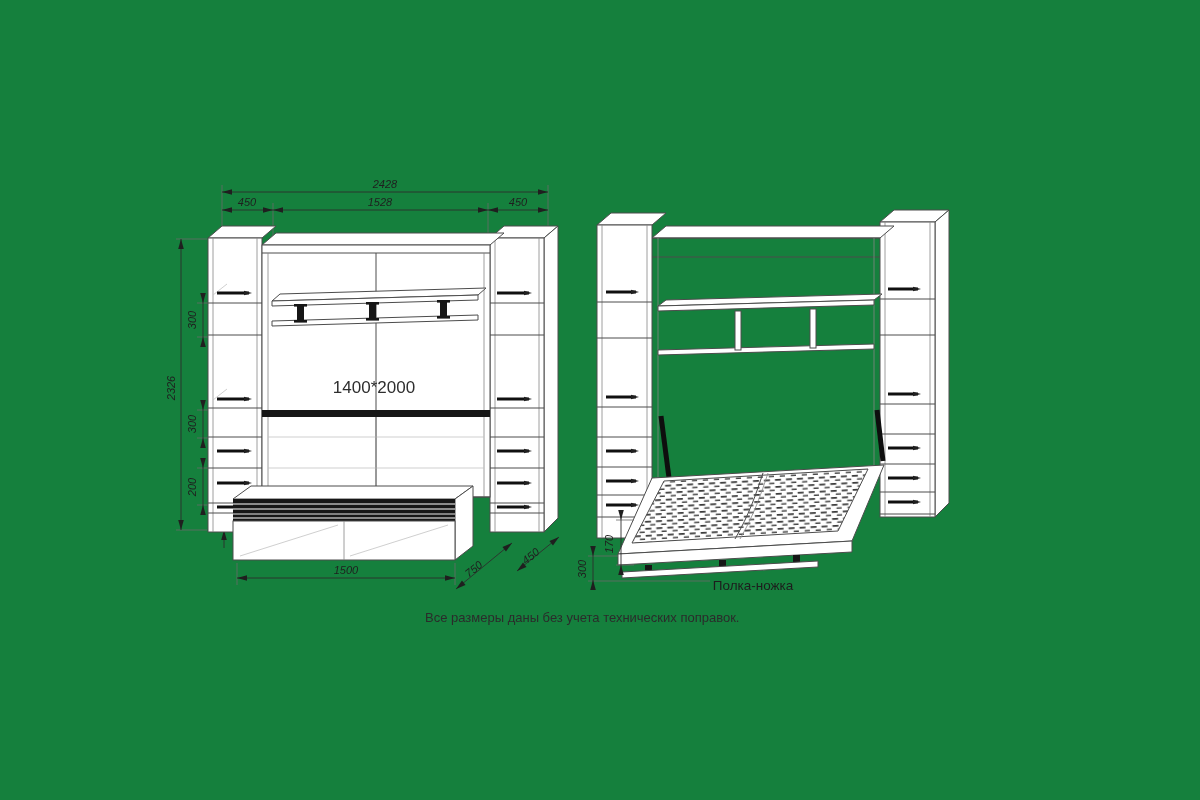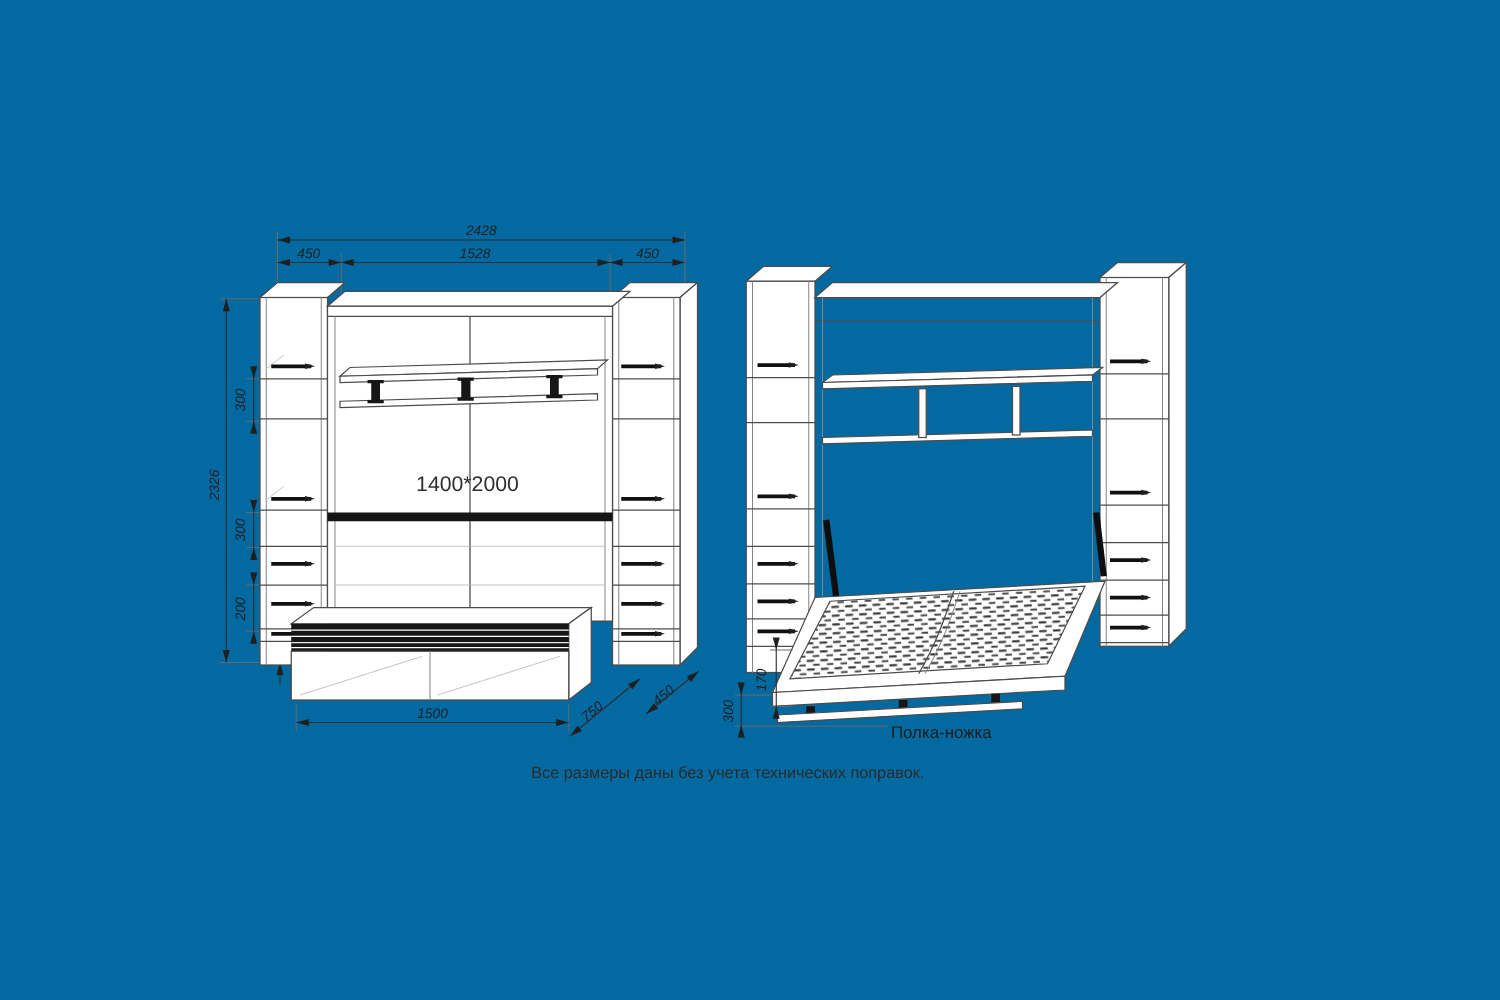--- a/index.html
+++ b/index.html
@@ -1,16 +1,16 @@
 <!DOCTYPE html>
 <html><head>
 <meta charset="utf-8">
 <style>
   html,body{margin:0;padding:0;background:#ffffff;}
-  .page{width:1200px;height:800px;background:#0369a1;position:relative;overflow:hidden;
+  .page{width:1200px;height:800px;background:#15803d;position:relative;overflow:hidden;
         font-family:"Liberation Sans",sans-serif;}
   svg{display:block;}
   .ln   {stroke:#4c4c4c;stroke-width:1;fill:none;}
   .lnF  {stroke:#4c4c4c;stroke-width:1;fill:#ffffff;}
   .ln2  {stroke:#858585;stroke-width:.8;fill:none;}
   .faint{stroke:#c3c3c3;stroke-width:.8;fill:none;}
   .thick{stroke:#101010;stroke-width:3;fill:none;}
   .dimln{stroke:#2e2e2e;stroke-width:.9;fill:none;}
   .ext  {stroke:#6a6a6a;stroke-width:.8;fill:none;}
   .arr  {fill:#1f1f1f;stroke:none;}

